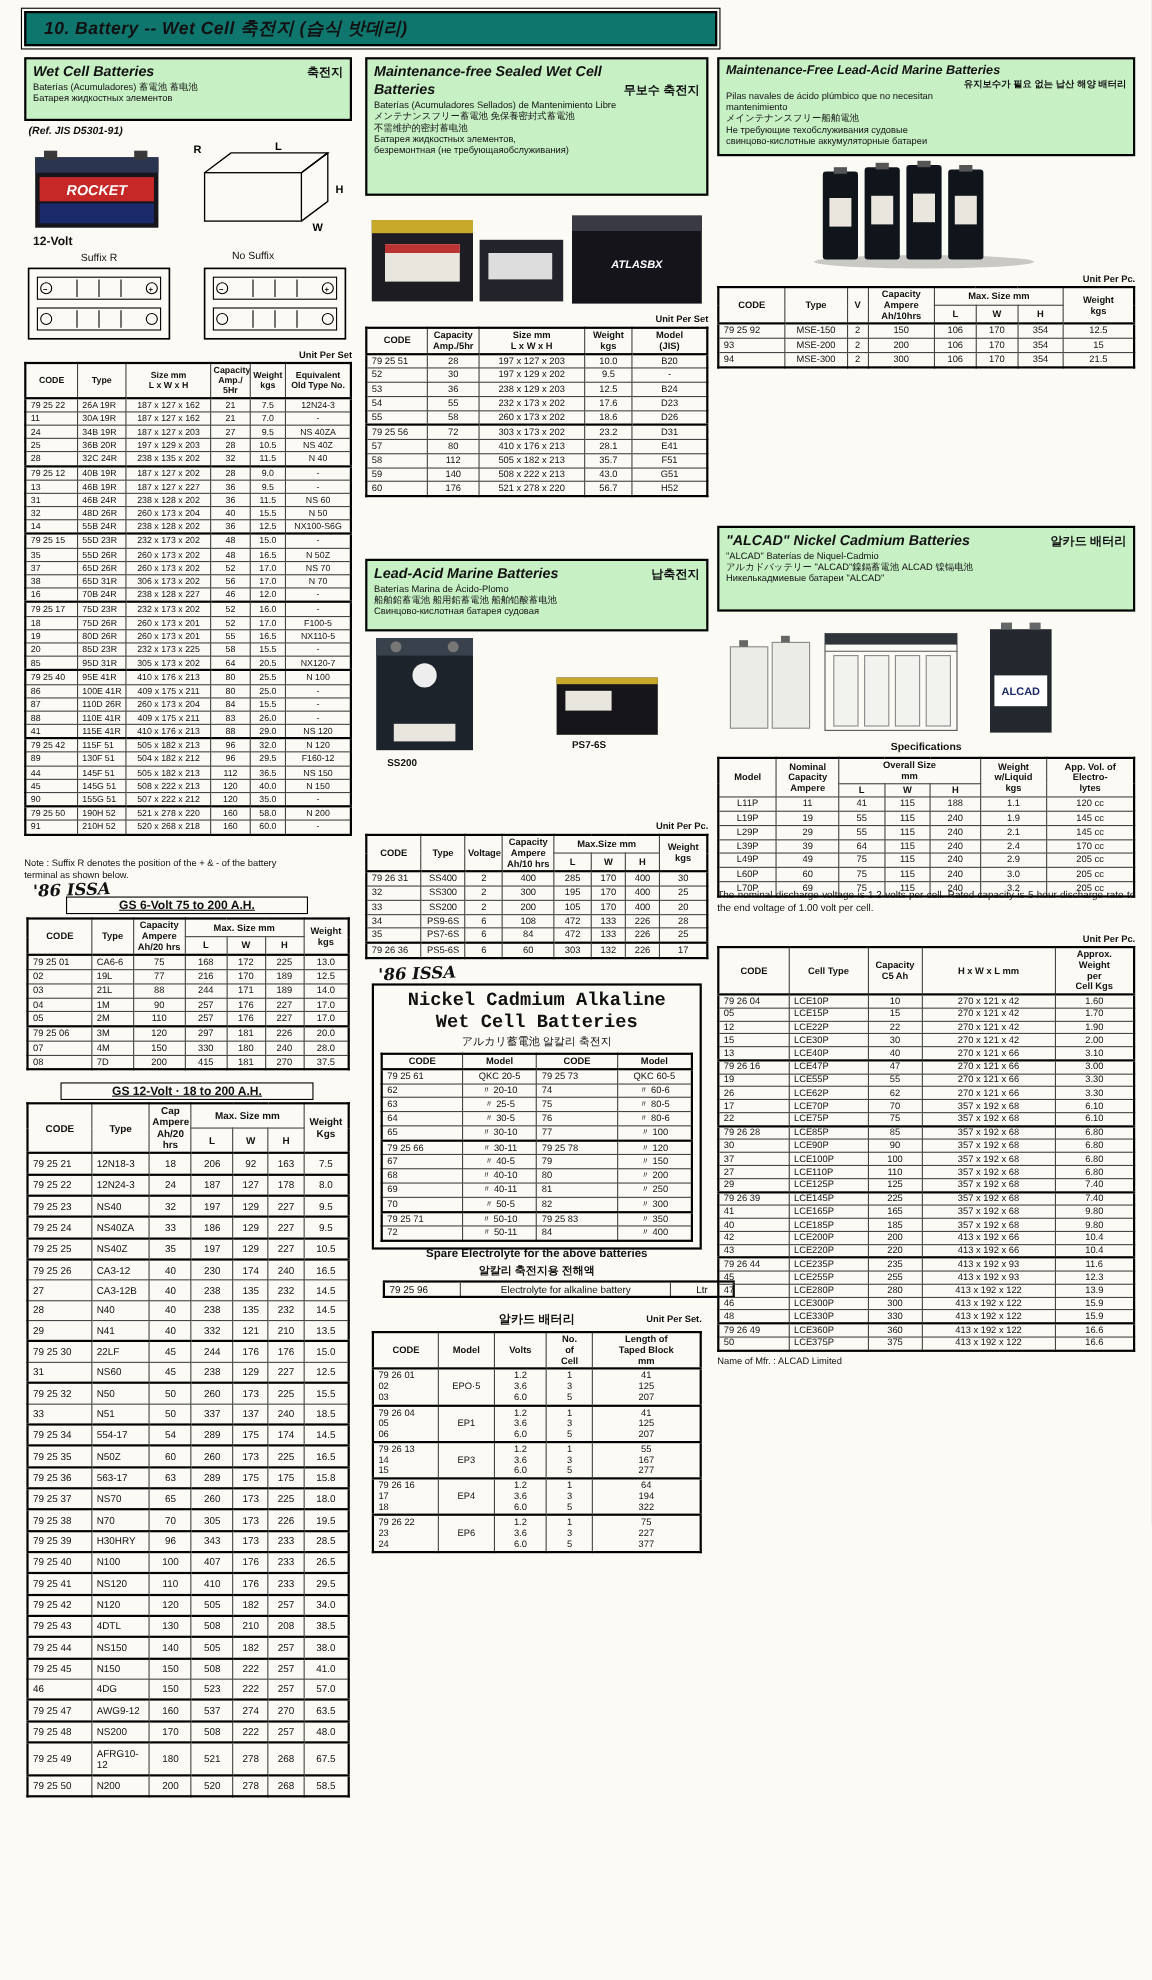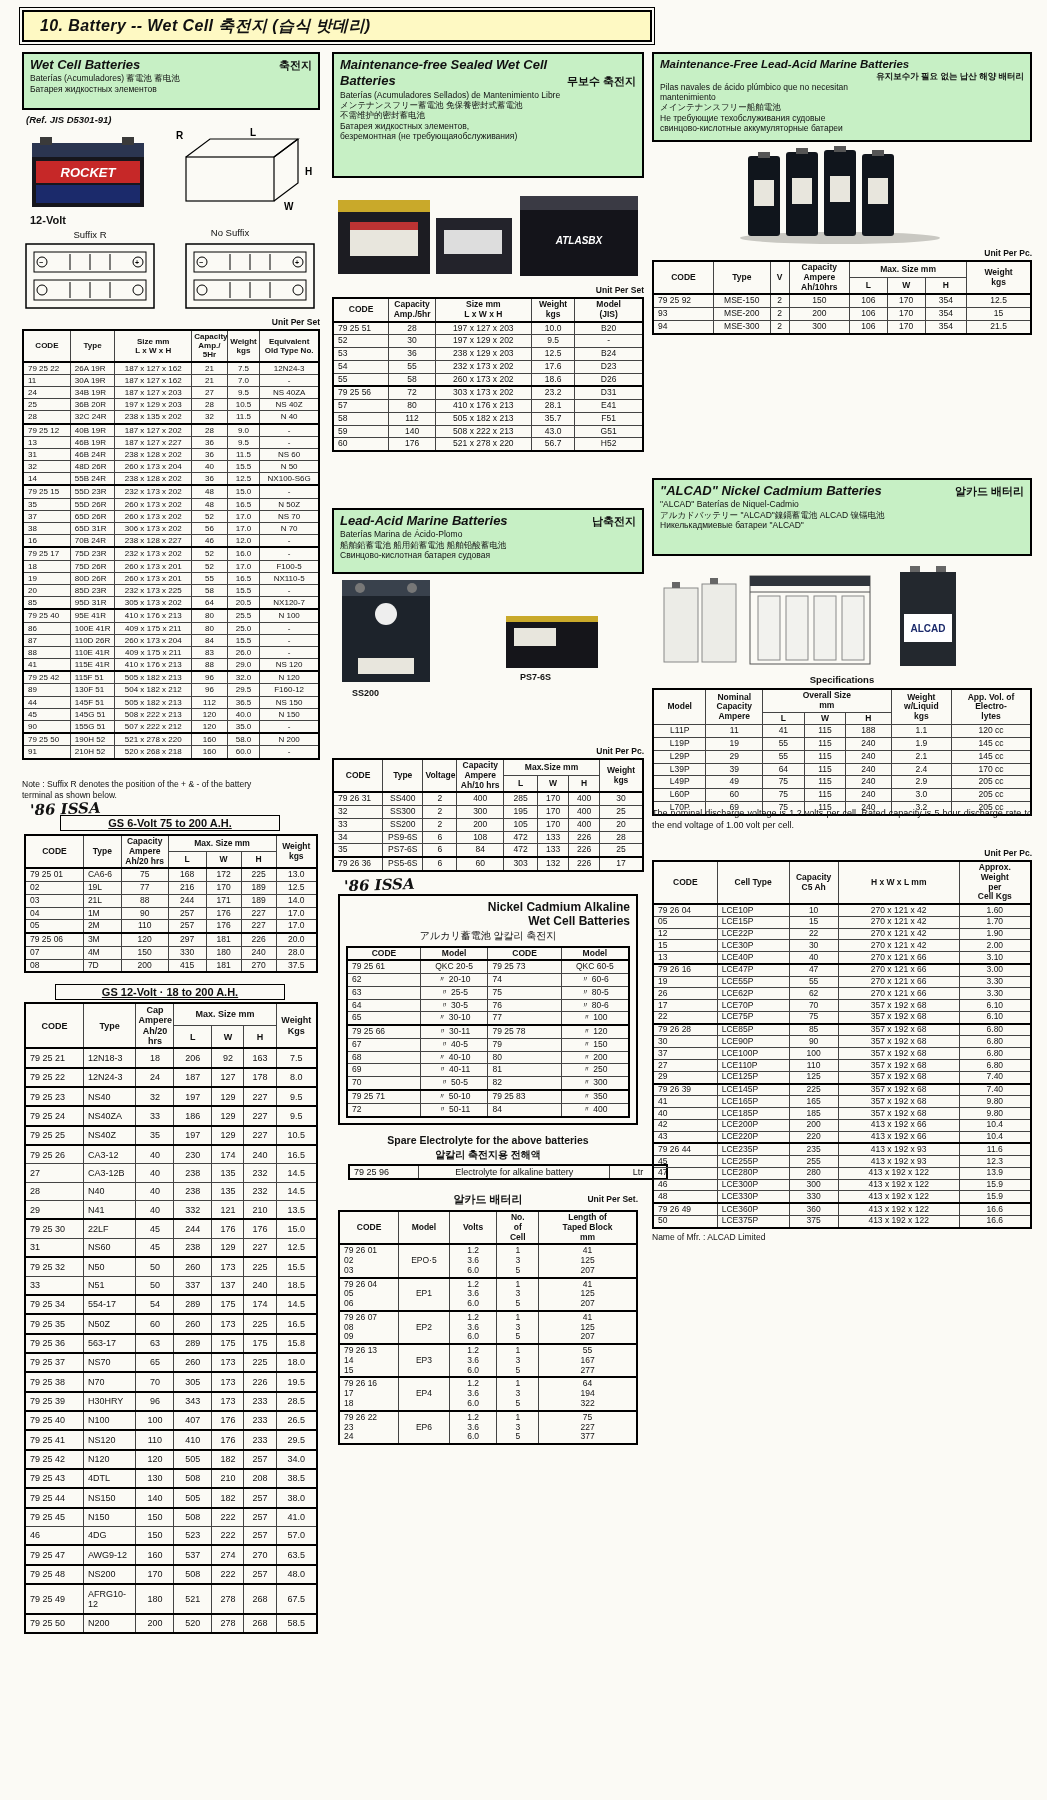--- a/index.html
+++ b/index.html
@@ -1,19 +1,19 @@
 <!DOCTYPE html>
 <html><head>
 <meta charset="utf-8">
 <style>
   *{margin:0;padding:0;box-sizing:border-box}
   body{background:#d9d9d3;font-family:"Liberation Sans",sans-serif;color:#111}
   .page{position:relative;width:1047px;height:1800px;background:#fbfaf5;margin:0 auto;overflow:hidden}
   .abs{position:absolute}
-  .banner{border:2px solid #000;outline:1px solid #000;outline-offset:2px;display:flex;align-items:center;padding-left:16px;font-weight:bold;font-style:italic;font-size:16px;letter-spacing:.4px;background:#fef9c3}
+  .banner{border:2px solid #000;outline:1px solid #000;outline-offset:2px;display:flex;align-items:center;padding-left:16px;font-weight:bold;font-style:italic;font-size:16px;letter-spacing:.4px;background:#0f766e}
   .gbox{background:#c7f0c5;border:2px solid #000;padding:3px 6px;line-height:1.25}
   .gtrow{display:flex;justify-content:space-between;align-items:baseline}
   .gt{font-weight:bold;font-style:italic;font-size:13px}
   .gt2{font-weight:bold;font-style:italic;font-size:11.5px}
   .gtk{font-weight:bold;font-size:11px}
   .gsub{font-size:8.5px;line-height:1.22;white-space:pre-line}
   table{border-collapse:collapse;table-layout:fixed;border:2px solid #000;background:transparent}
   th,td{border:1px solid #444;text-align:center;white-space:pre-line;line-height:1.15;padding:1px 2px;overflow:hidden}
   th{font-weight:bold}
   tr.gs td{border-top:2px solid #000}
@@ -24,21 +24,21 @@
   .rowpad td{padding-top:3.5px;padding-bottom:3.5px}
   .cl td:nth-child(1){text-align:left;padding-left:4px}
   .tl td:nth-child(2){text-align:left;padding-left:4px}
   .cl3 td:nth-child(3){text-align:left;padding-left:4px}
   .unit{font-size:8.5px;text-align:right;font-weight:bold}
   .issa{font-family:"DejaVu Serif",serif;font-style:italic;font-weight:bold;font-size:15px;transform:rotate(-2deg)}
   .caption{font-size:9px;font-weight:bold}
   .note{font-size:8.5px;line-height:1.3;white-space:pre-line}
   .gstitle{border:1.5px solid #000;text-align:center;font-weight:bold;font-size:11px;padding:1px 0;text-decoration:underline}
   .nicdbox{border:2px solid #000;padding:5px 6px}
-  .nicdt1{font-family:Liberation Sans, sans-serif;font-weight:bold;font-size:12px;text-align:right;line-height:1.15}
+  .nicdt1{font-family:Liberation Mono, monospace;font-weight:bold;font-size:17px;text-align:center;line-height:1.15}
   .nicdt3{font-size:10px;text-align:center;font-weight:normal;margin-bottom:3px}
   .ctr{text-align:center}
   .b{font-weight:bold}
   .i{font-style:italic}
   .sgn{font-size:7px;font-weight:bold}
   svg text{font-family:"Liberation Sans",sans-serif}
 </style>
 </head>
 <body>
 
@@ -1228,35 +1228,20 @@
 3.6
 6.0</td>
           <td>1
 3
 5</td>
           <td>41
 125
 207</td>
         </tr>
         <tr class="gs">
-          <td>79 26 07
-08
-09</td>
-          <td>EP2</td>
-          <td>1.2
-3.6
-6.0</td>
-          <td>1
-3
-5</td>
-          <td>41
-125
-207</td>
-        </tr>
-        <tr class="gs">
           <td>79 26 13
 14
 15</td>
           <td>EP3</td>
           <td>1.2
 3.6
 6.0</td>
           <td>1
 3
 5</td>

